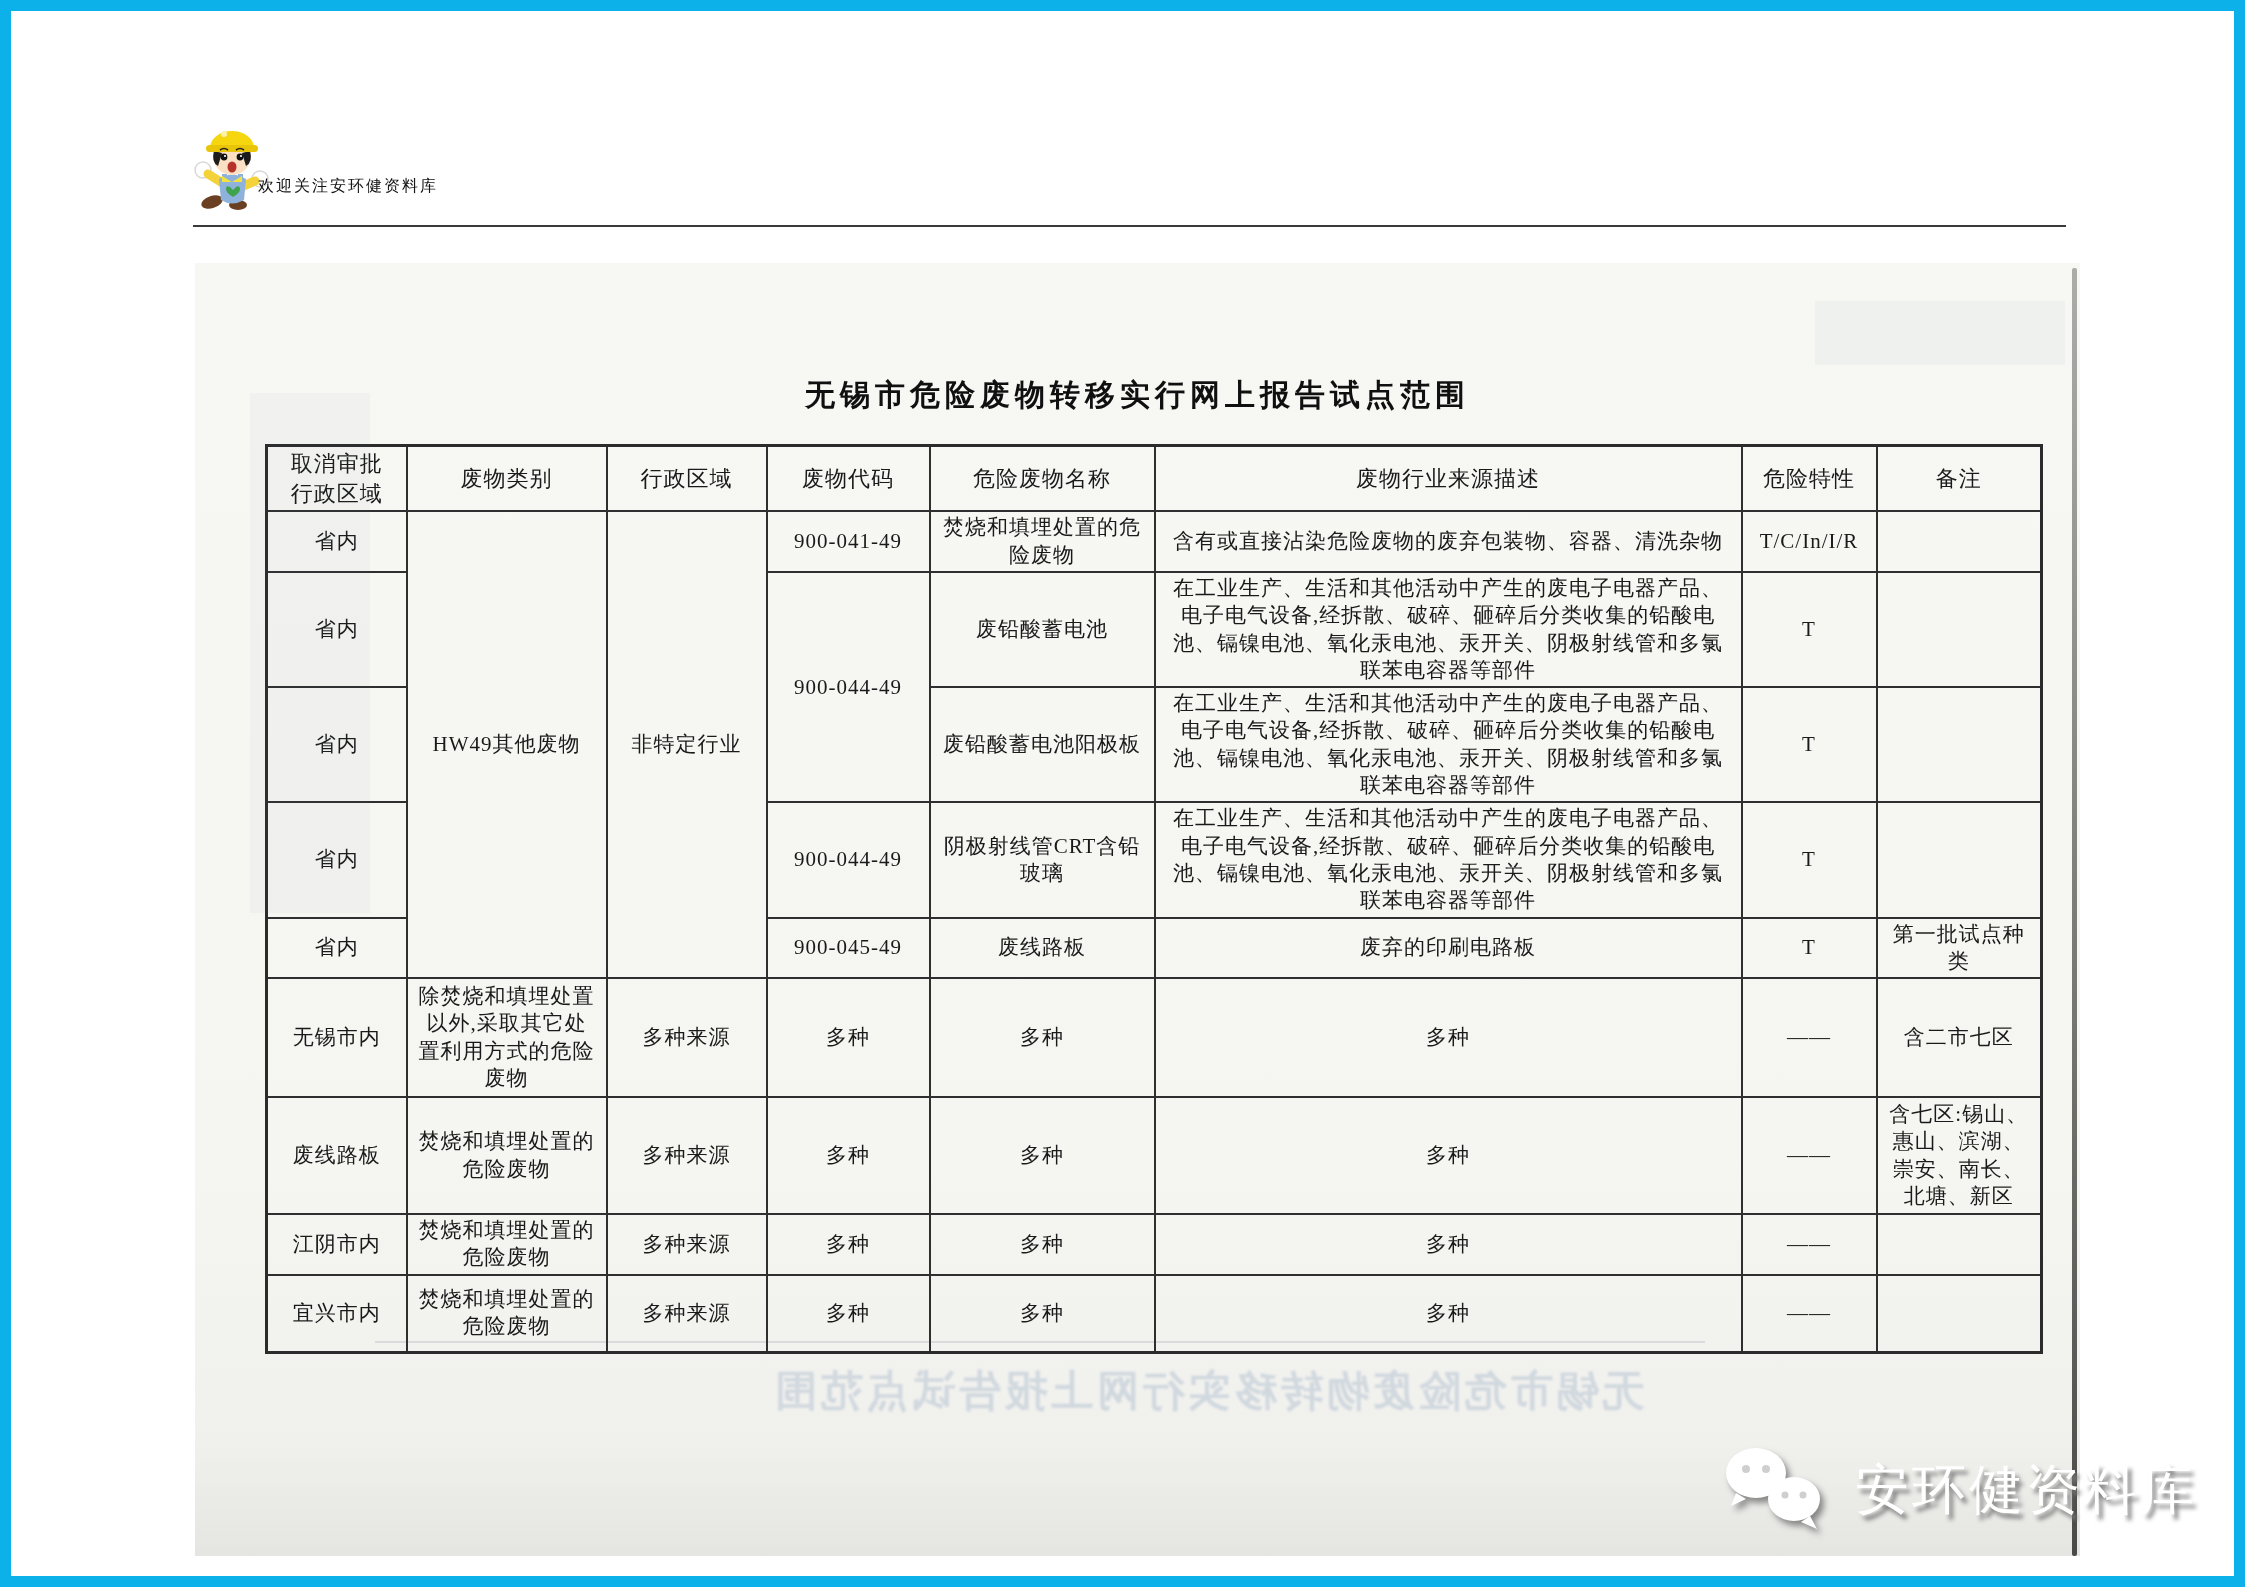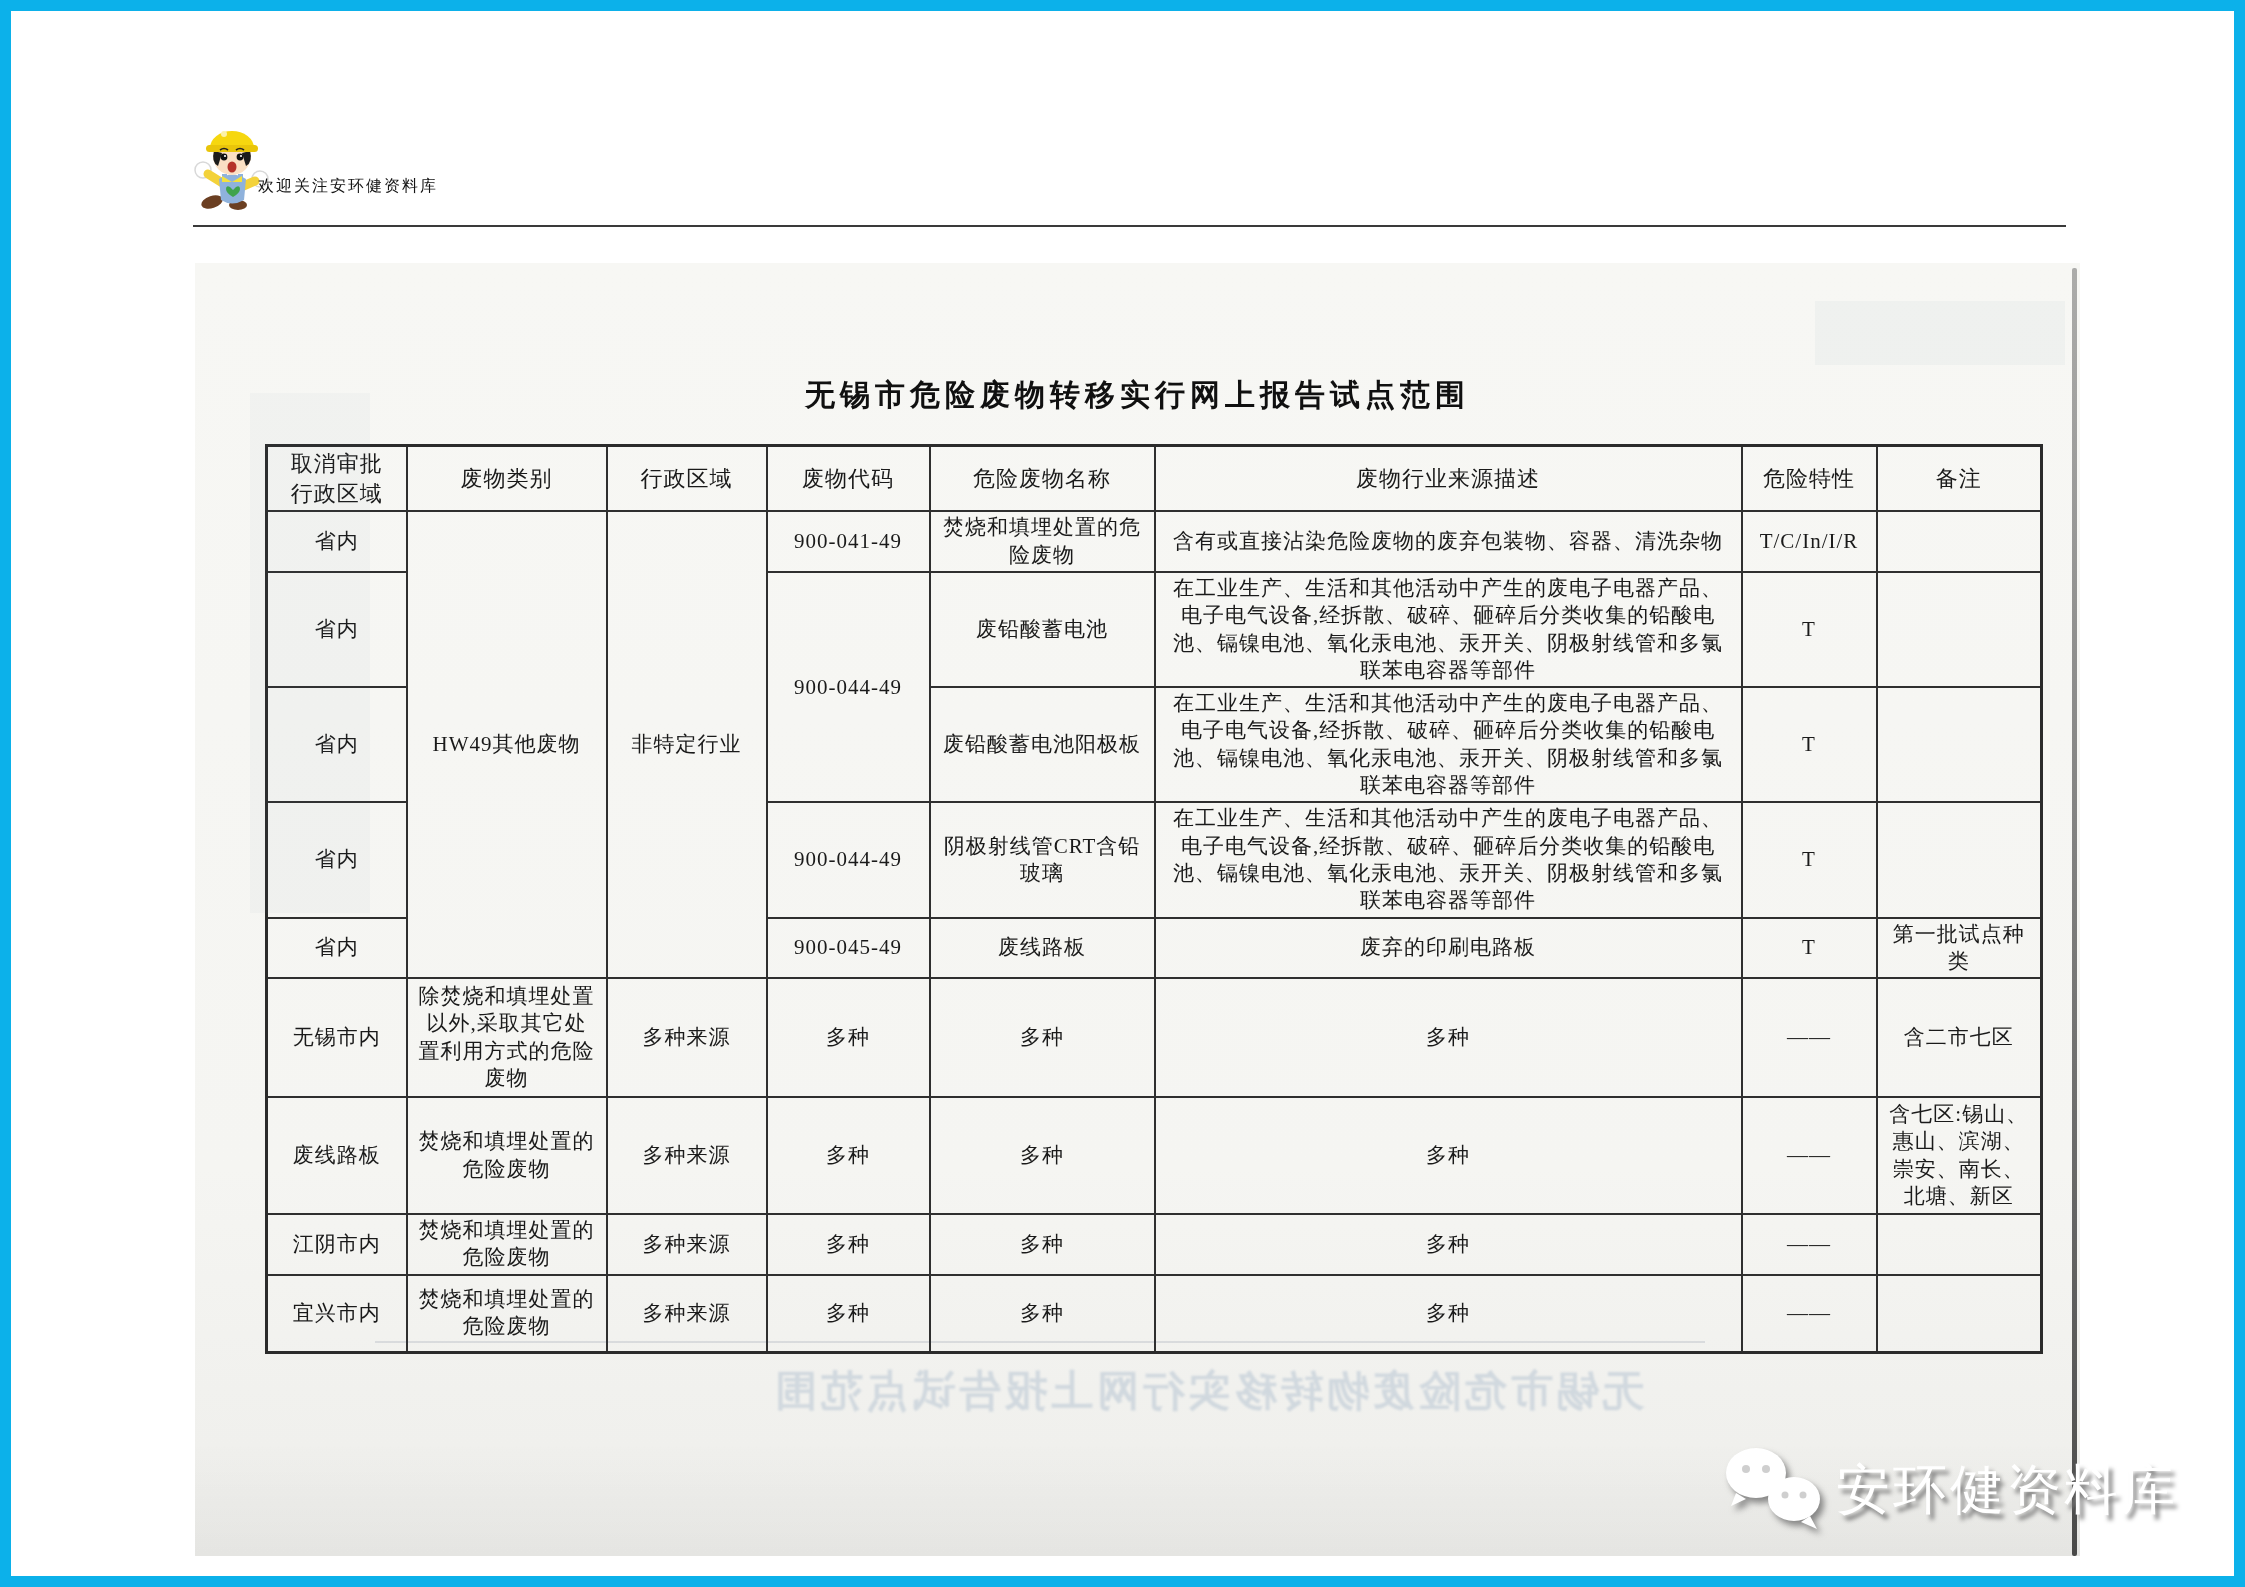--- a/index.html
+++ b/index.html
@@ -58,21 +58,21 @@
   .a-blob1{top:38px;left:1620px;width:250px;height:64px;background:rgba(90,130,160,.05);}
   .a-blob2{top:130px;left:55px;width:120px;height:520px;background:rgba(90,130,160,.04);}
   .a-band{left:0;right:0;bottom:0;height:115px;background:linear-gradient(rgba(0,0,0,0),rgba(0,0,0,.04));}
   
   .watermark{
     position:absolute;left:1722px;top:1443px;display:flex;align-items:center;gap:10px;z-index:20;
   }
   .watermark svg{filter:drop-shadow(4px 5px 3px rgba(110,110,110,.8));}
   .watermark .brand{
     color:#ffffff;font-size:54px;letter-spacing:3px;font-family:"Liberation Sans",sans-serif;
-    text-shadow:4px 5px 4px rgba(120,120,120,.95);white-space:nowrap;
+    text-shadow:4px 5px 4px rgba(120,120,120,.95);white-space:nowrap;margin-left:19px;
   }
 </style>
 </head>
 <body>
 
 <div class="frame"></div>
 
 <div class="banner-mascot">
   <svg width="80" height="102" viewBox="0 0 80 102">
     <circle cx="10" cy="62" r="8" fill="#ffffff" stroke="#d8d8d8" stroke-width="1.5"></circle>

